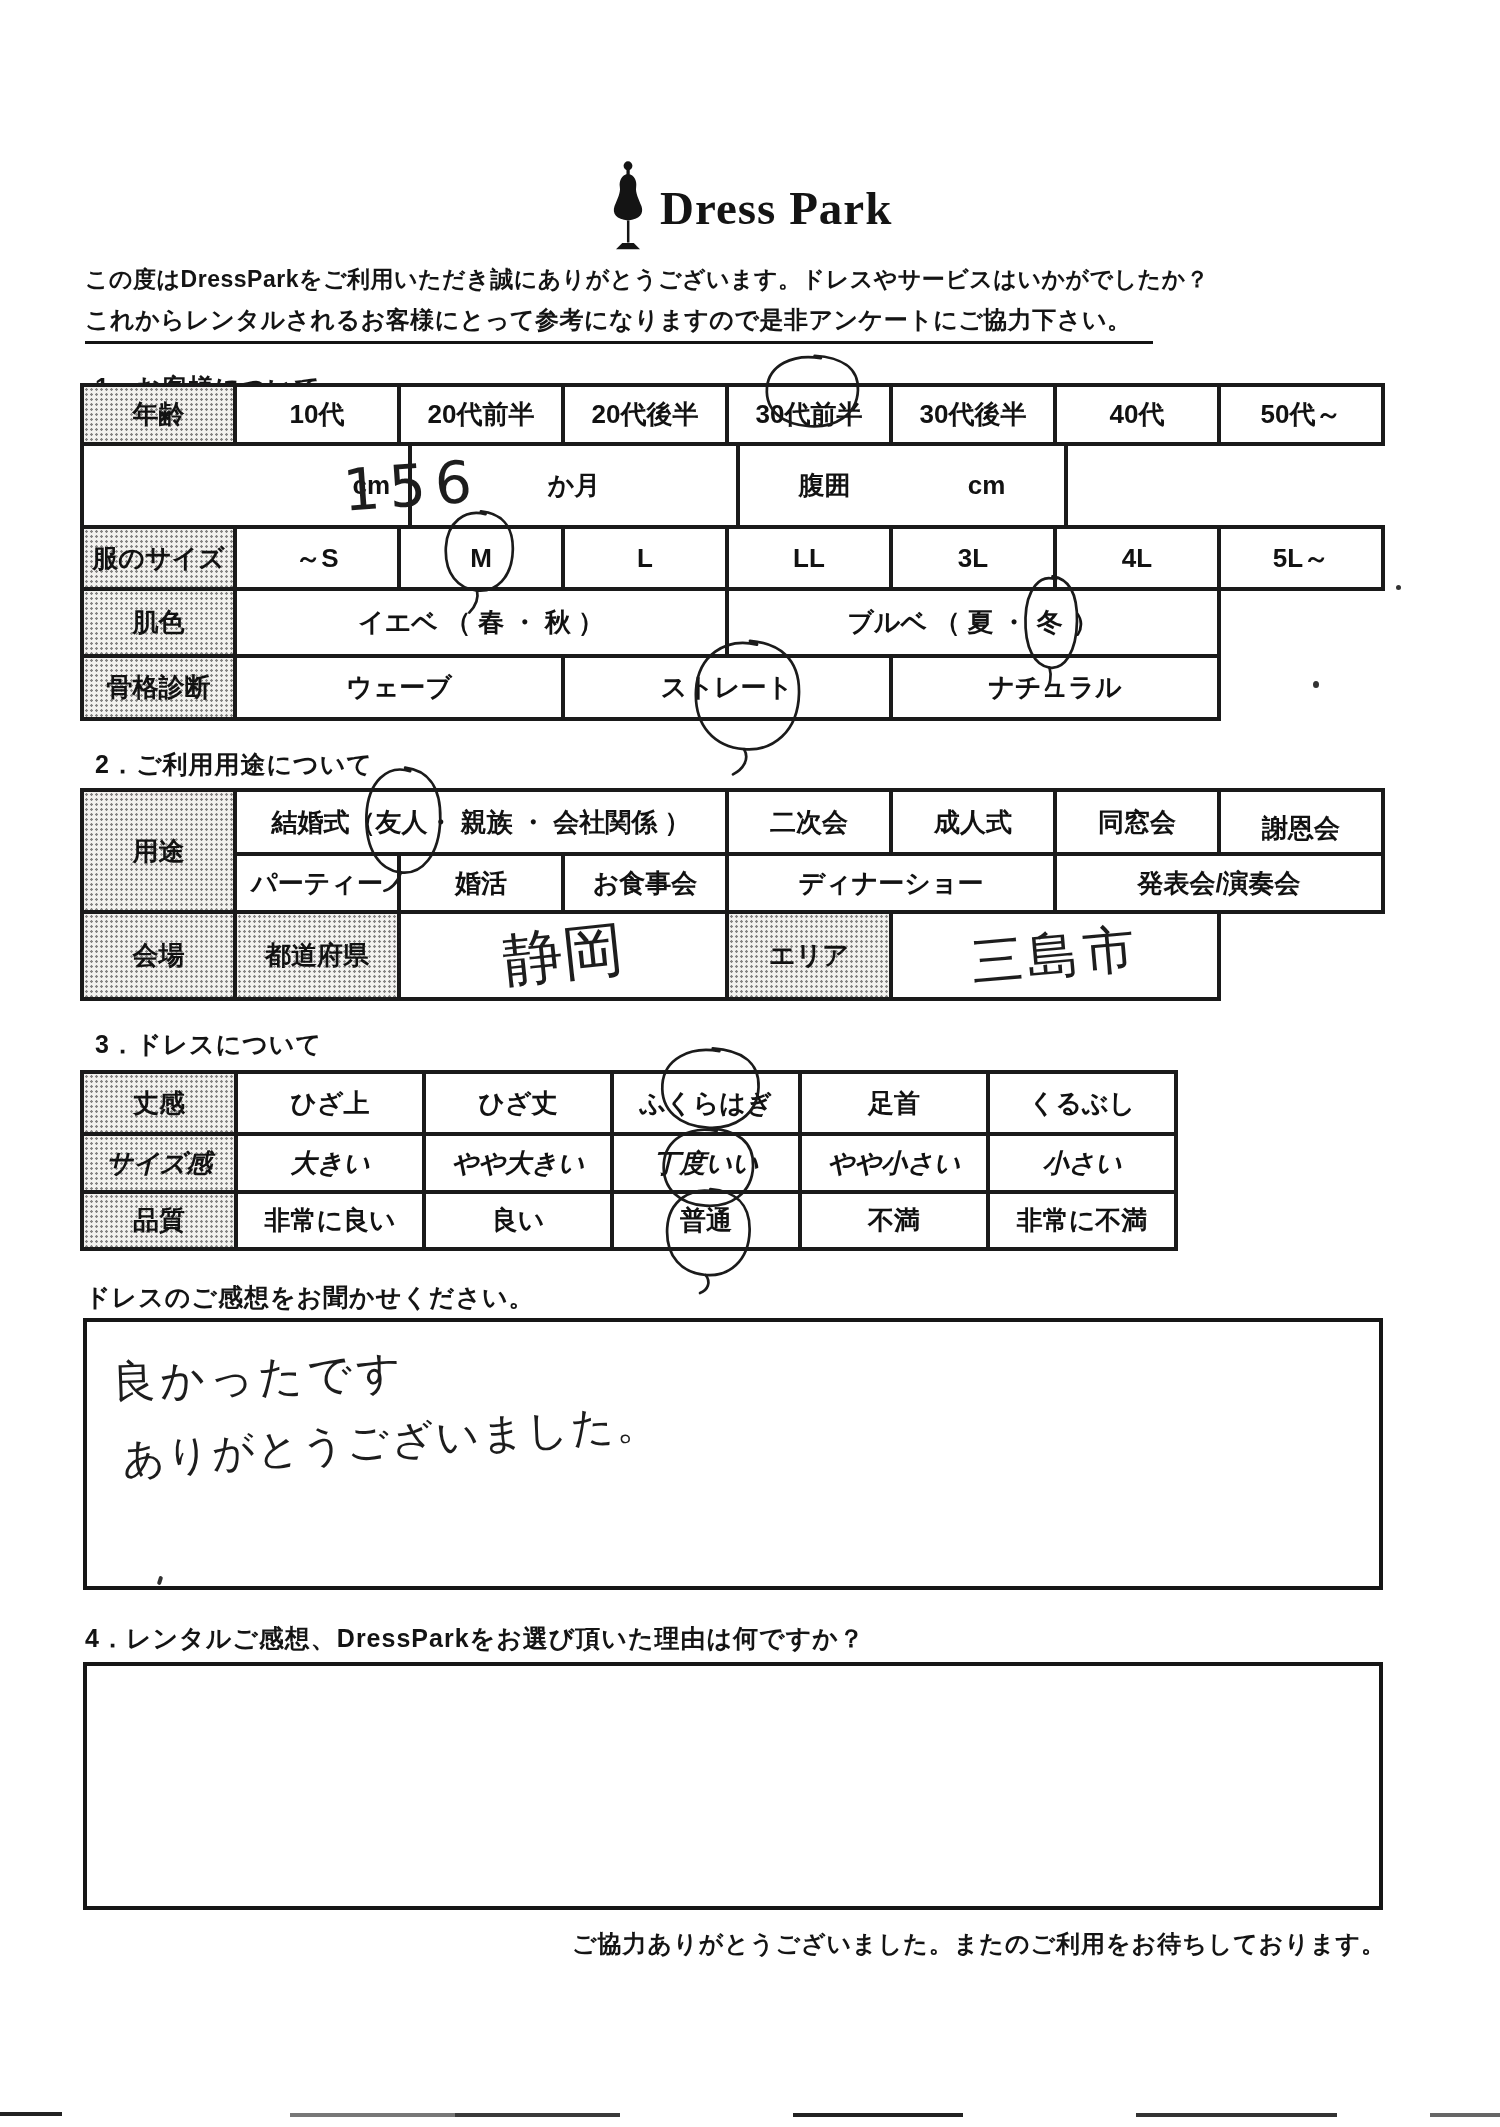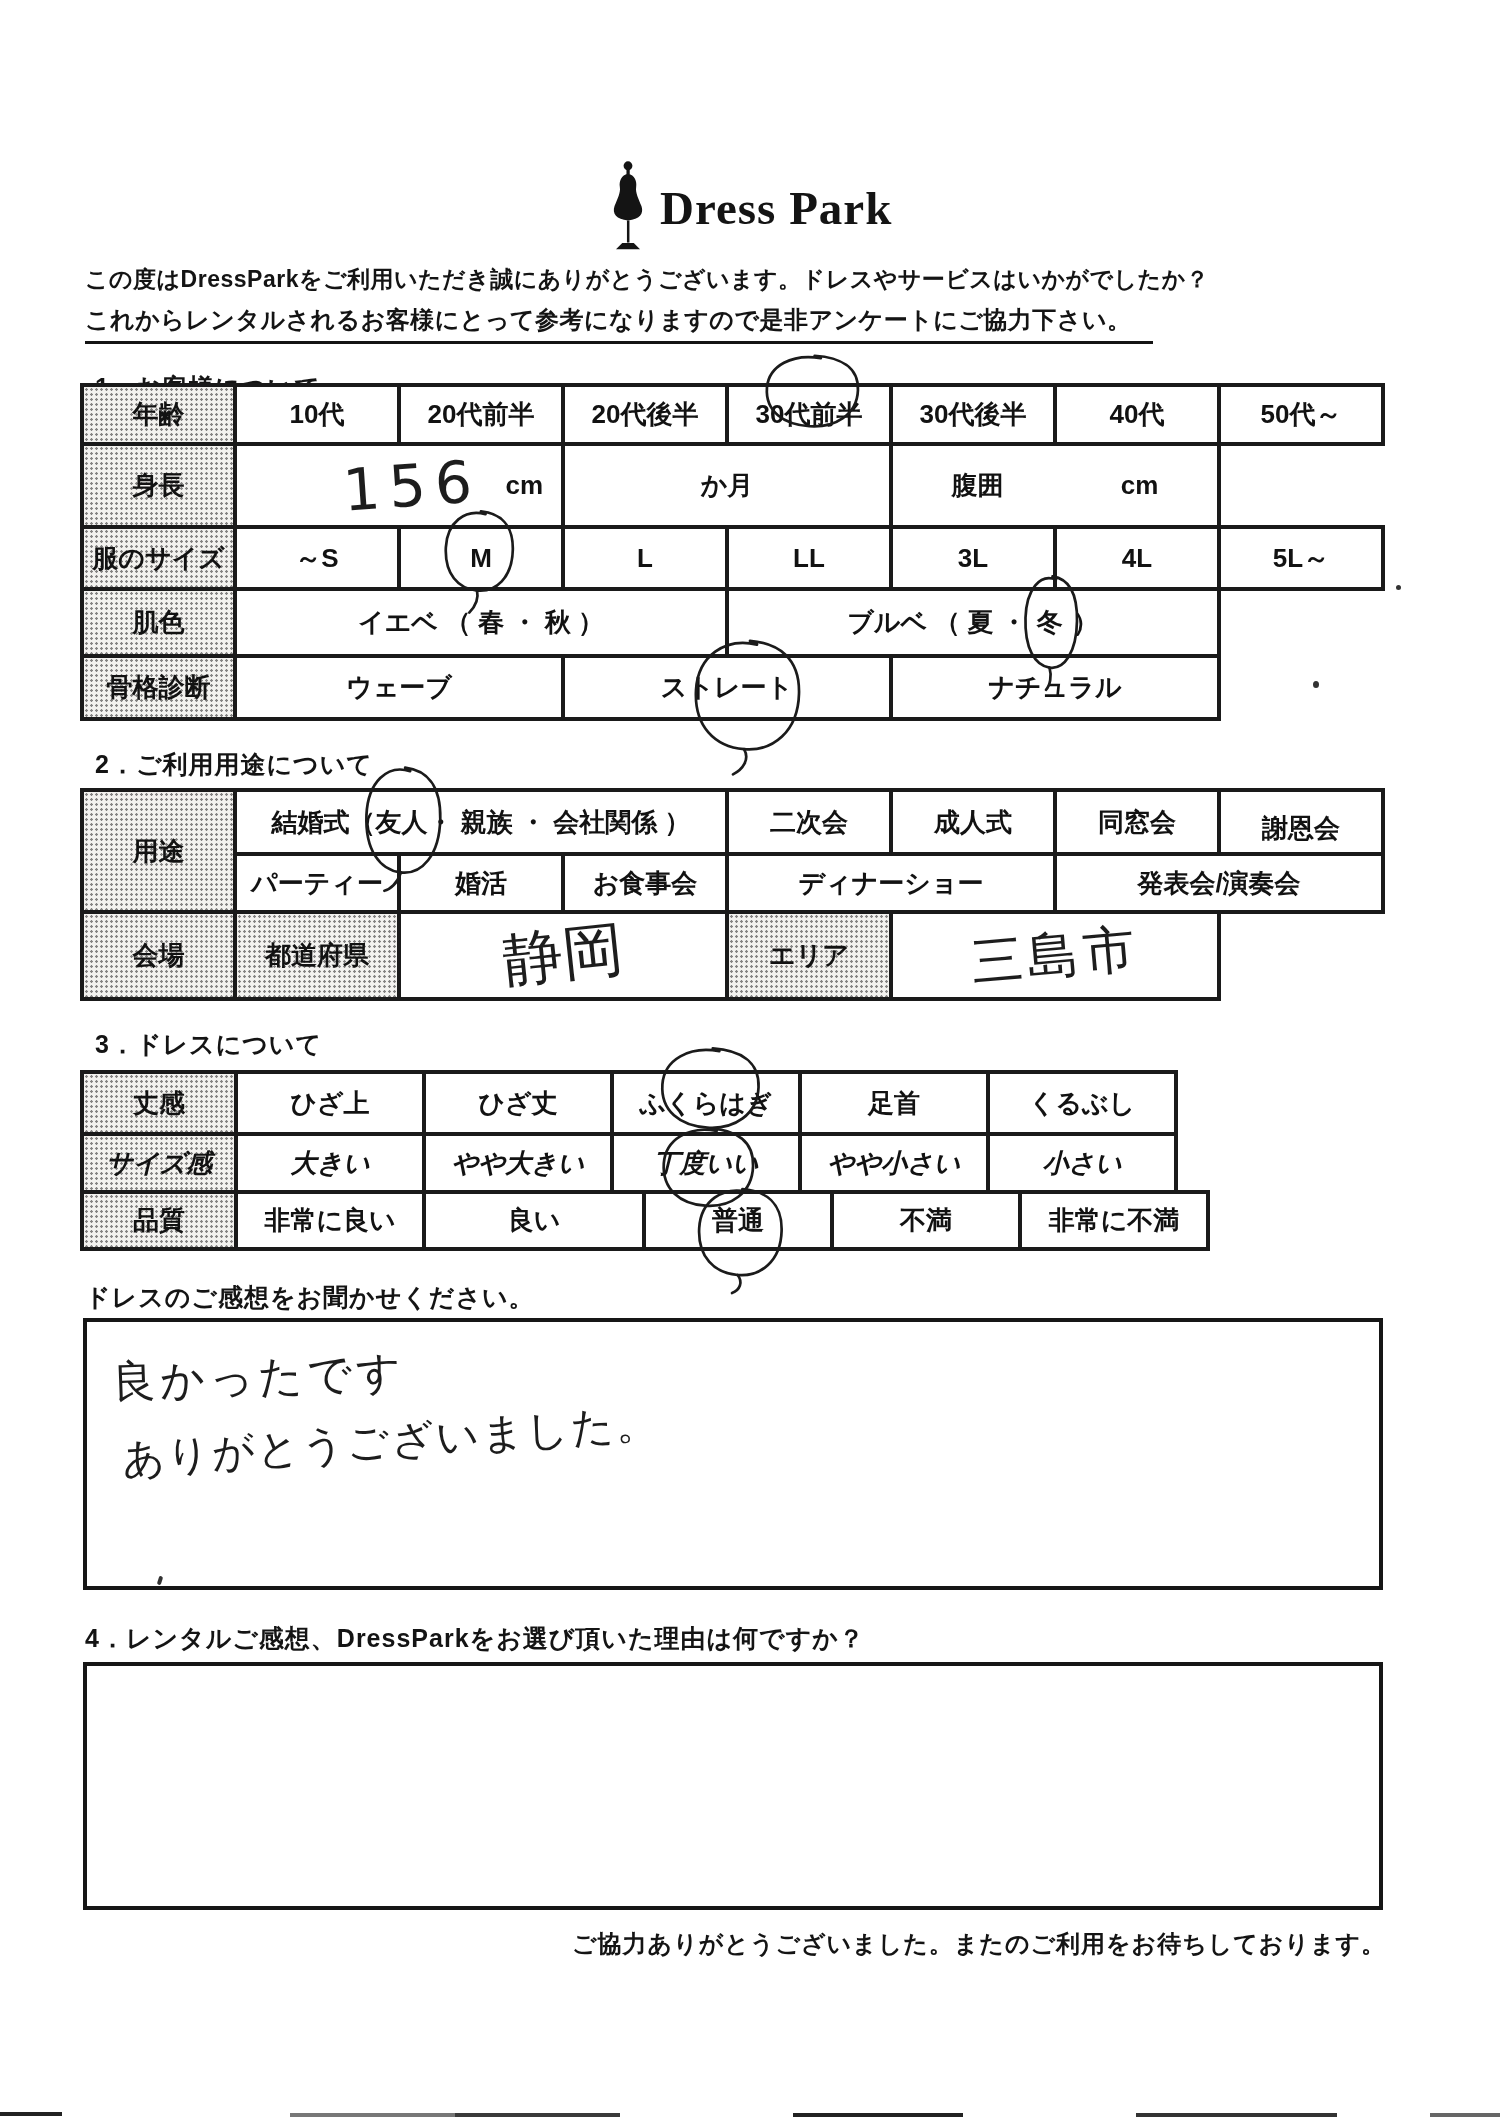--- a/index.html
+++ b/index.html
@@ -66,21 +66,20 @@
       <svg class="circle" style="left:50%;top:-37px;width:106px;height:82px;margin-left:-50px;" viewBox="0 0 120 100" preserveAspectRatio="none">
         <path d="M63 7 C92 9 113 21 112 49 C111 79 86 95 57 93 C28 91 7 75 9 46 C11 19 38 4 70 10"></path>
       </svg>
     </div>
     <div class="cell" style="width:168px;height:63px;">30代後半</div>
     <div class="cell" style="width:168px;height:63px;">40代</div>
     <div class="cell" style="width:168px;height:63px;">50代～</div>
   </div>
 
   <div class="trow" style="left:80px;top:442px;">
-    <div class="cell shade" style="width:157px;height:87px;">身長</div>
     <div class="cell" style="width:332px;height:87px;justify-content:flex-end;padding-right:18px;">
       <span style="font-weight:600;">cm</span>
     </div>
     <div class="cell" style="width:332px;height:87px;">か月</div>
     <div class="cell" style="width:332px;height:87px;justify-content:space-around;">
       <span>腹囲</span>
       <span style="font-weight:600;">cm</span>
     </div>
   </div>
 
@@ -200,21 +199,21 @@
         <path d="M63 7 C92 9 113 21 112 49 C111 79 86 95 57 93 C28 91 7 75 9 46 C11 19 38 4 70 10"></path>
       </svg>
     </div>
     <div class="cell" style="width:192px;height:62px;">やや小さい</div>
     <div class="cell" style="width:192px;height:62px;">小さい</div>
   </div>
 
   <div class="trow" style="left:80px;top:1190px;">
     <div class="cell shade" style="width:158px;height:61px;">品質</div>
     <div class="cell" style="width:192px;height:61px;">非常に良い</div>
-    <div class="cell" style="width:224px;height:61px;">良い</div>
+    <div class="cell" style="width:192px;height:61px;">良い</div>
     <div class="cell" style="width:192px;height:61px;">
       <span>普通</span>
       <svg class="circle" style="left:50%;top:-12px;width:96px;height:100px;margin-left:-46px;" viewBox="0 0 120 100" preserveAspectRatio="none">
         <path d="M63 7 C92 9 113 21 112 49 C111 79 86 95 57 93 C28 91 7 75 9 46 C11 19 38 4 70 10"></path>
         <path d="M57 93 C64 100 60 108 50 111"></path>
       </svg>
     </div>
     <div class="cell" style="width:192px;height:61px;">不満</div>
     <div class="cell" style="width:192px;height:61px;">非常に不満</div>
   </div>

